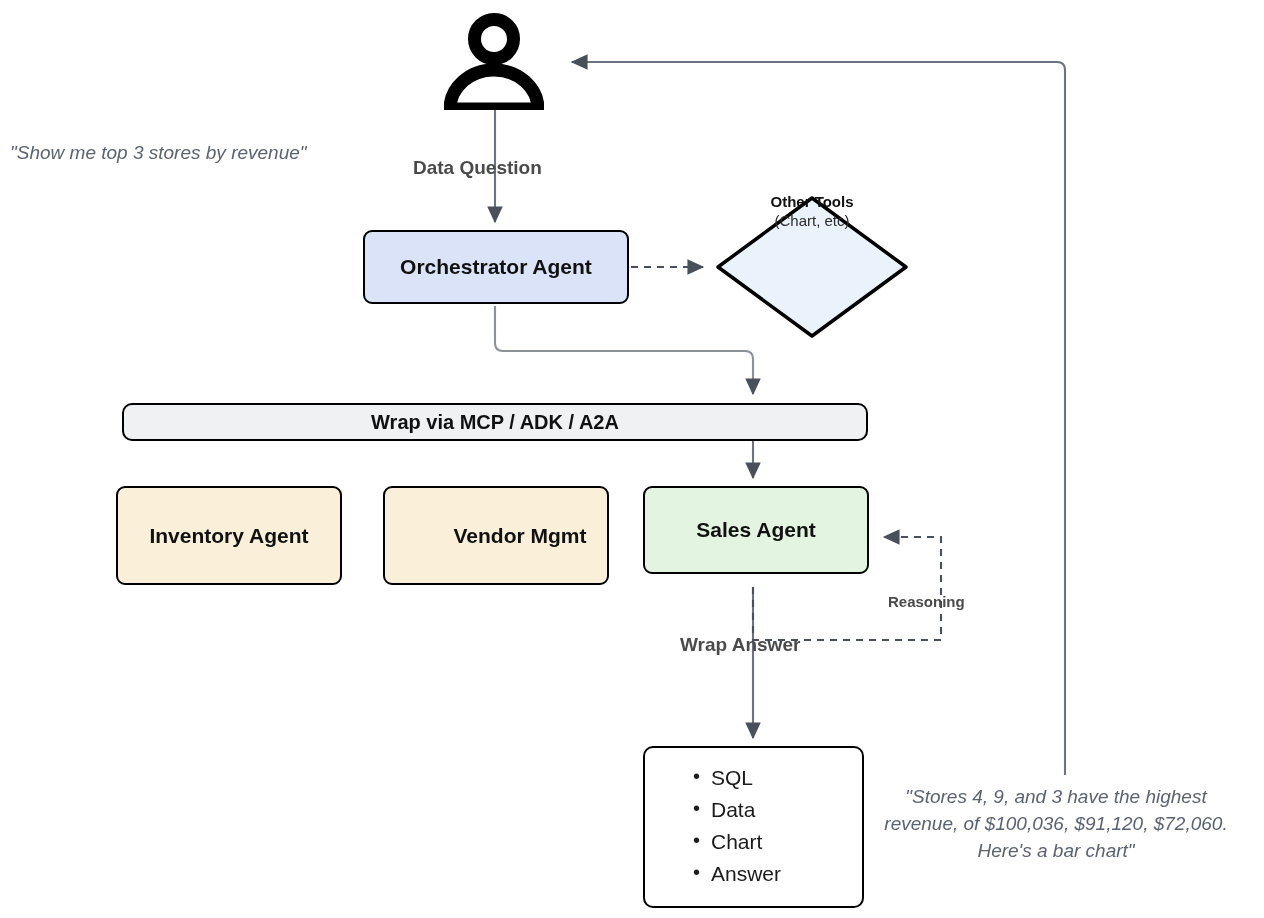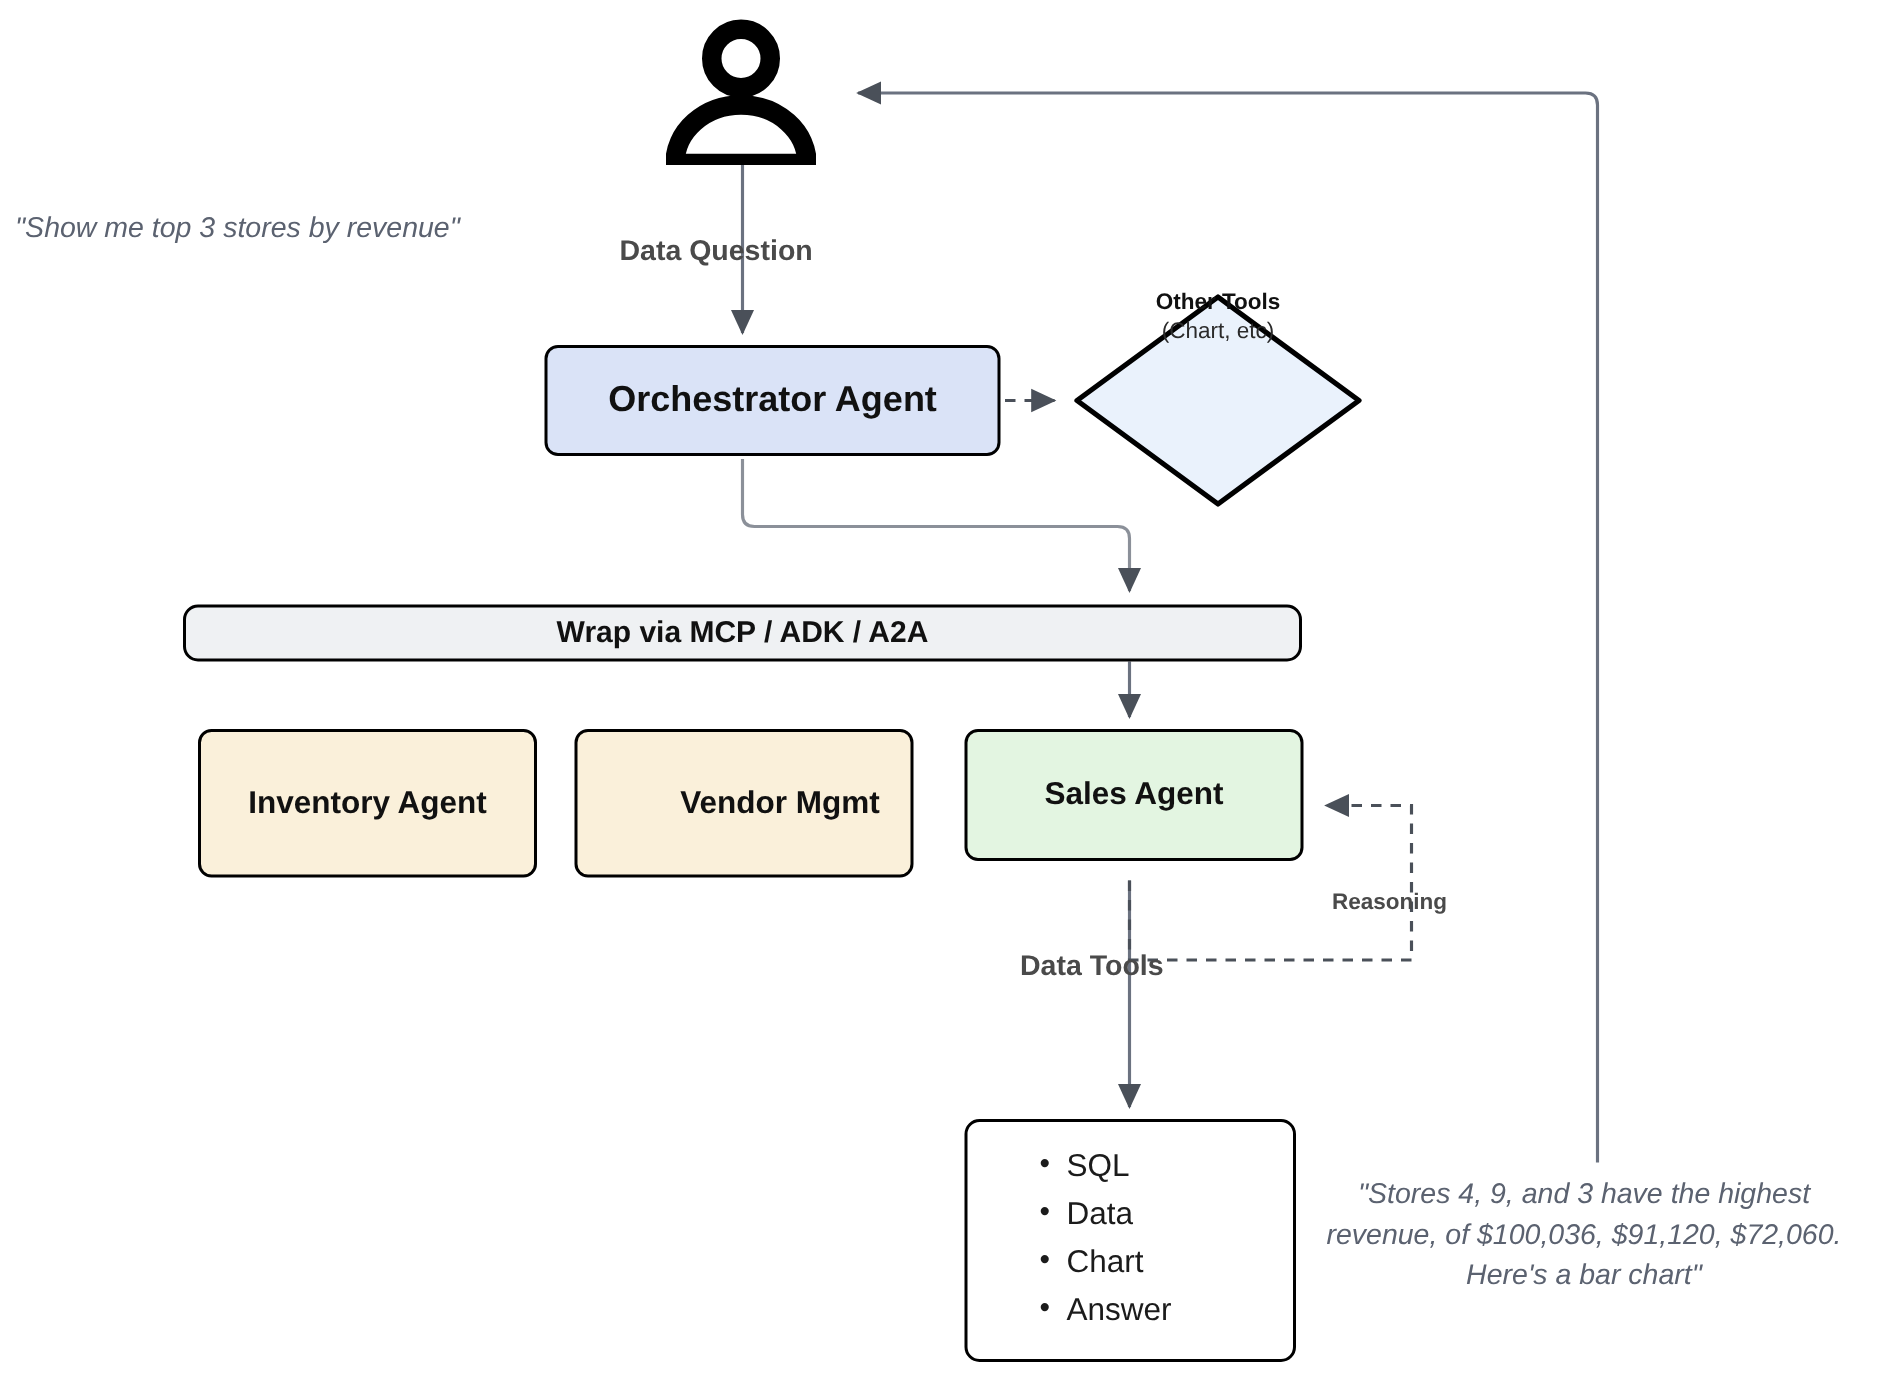--- a/index.html
+++ b/index.html
@@ -36,33 +36,33 @@
     align-items: center;
     justify-content: center;
     text-align: center;
     color: #111111;
     font-weight: bold;
   }
   .node-label { line-height: 1.2; }
 
   #orchestrator {
     left: 363px; top: 230px;
-    width: 304px; height: 74px;
+    width: 266px; height: 74px;
     background: #dae3f7;
-    font-size: 24px;
+    font-size: 21px;
   }
   #mcp-bar {
     left: 122px; top: 403px;
     width: 746px; height: 38px;
     background: #eff1f3;
     border-radius: 10px;
     font-size: 20px;
   }
   #inventory-agent {
-    left: 132px; top: 486px;
+    left: 116px; top: 486px;
     width: 226px; height: 99px;
     background: #faf0da;
     font-size: 21px;
   }
   #vendor-agent {
     left: 383px; top: 486px;
     width: 226px; height: 99px;
     background: #faf0da;
     font-size: 21px;
     padding-left: 48px;
@@ -195,21 +195,21 @@
     <svg width="100" height="98" viewBox="0 0 100 98" xmlns="http://www.w3.org/2000/svg">
       <circle cx="50" cy="27" r="19.5" fill="none" stroke="#000000" stroke-width="13"></circle>
       <path d="M6,97 A44,39 0 0 1 94,97 Z" fill="none" stroke="#000000" stroke-width="13" stroke-linejoin="round"></path>
     </svg>
   </div>
 
   <div class="quote" id="quote-question">"Show me top 3 stores by revenue"</div>
 
   <div class="edge-label" id="label-data-question">Data Question</div>
 
-  <div class="edge-label" id="label-data-answer">Data Tools</div>
+  <div class="edge-label" id="label-data-answer">Wrap Answer</div>
 
   <div class="edge-label" id="label-reasoning">Reasoning</div>
 
   <div class="node" id="orchestrator">
     <span class="node-label">Orchestrator Agent</span>
   </div>
 
   <div id="other-tools">
     <svg width="200" height="150" viewBox="0 0 200 150" xmlns="http://www.w3.org/2000/svg">
       <path d="M100,6 L194,75 L100,144 L6,75 Z" fill="#eaf2fc" stroke="#000000" stroke-width="3.5" stroke-linejoin="round"></path>

